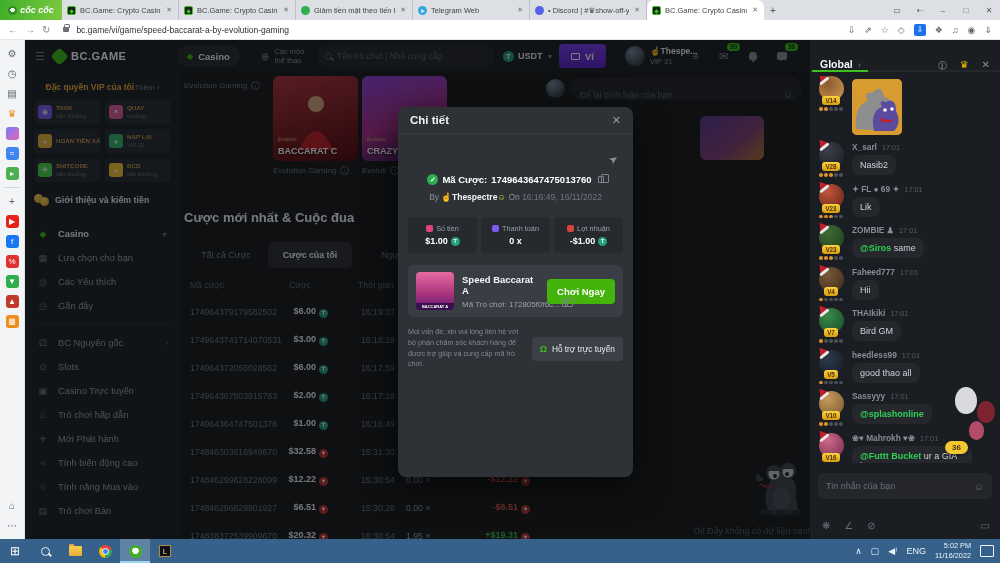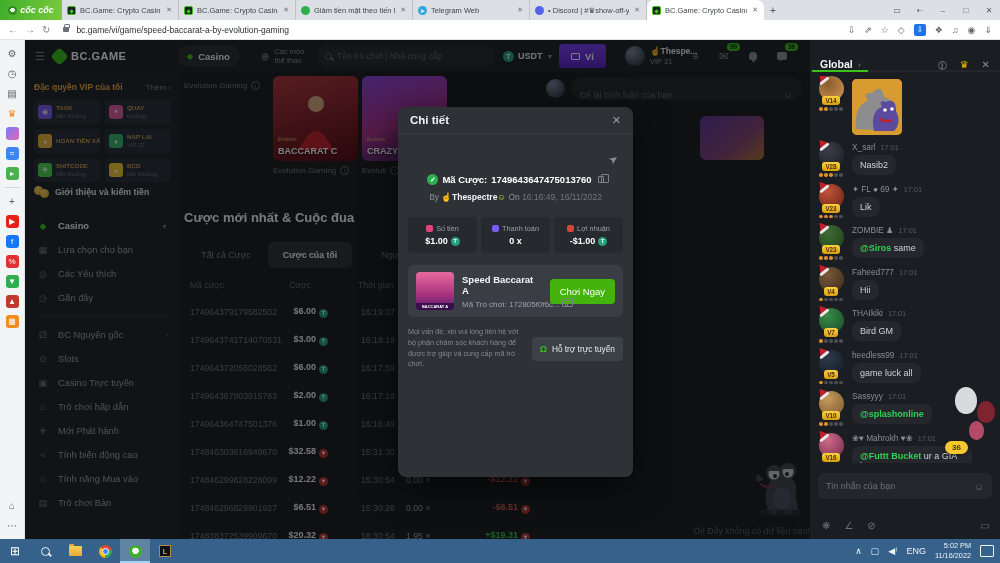--- a/index.html
+++ b/index.html
@@ -73,29 +73,29 @@
 .h-mail{left:694px;}.h-bell{left:724px;}.h-chatic{left:752px;}
 .mailg{color:#8a9097;font-size:11px;}
 .nbadge{position:absolute;top:3px;margin-left:8px;background:#3bc117;color:#0d2b04;font-size:6.5px;font-weight:bold;border-radius:6px;padding:0 3px;line-height:8px;}
 .bell{width:8px;height:8px;background:#8a9097;border-radius:50% 50% 2px 2px;position:relative;}
 .bell::after{content:'';position:absolute;bottom:-2px;left:2.5px;width:3px;height:2px;border-radius:50%;background:#8a9097;}
 .bub{width:10px;height:8px;background:#8a9097;border-radius:2px;position:relative;}
 .bub::after{content:'';position:absolute;bottom:-3px;left:2px;border:2px solid transparent;border-top-color:#8a9097;}
 
 
 .vip{position:absolute;left:0;top:32px;width:155px;height:467px;background:#1f2227;padding:10px 9px;}
-.vip-head{display:flex;justify-content:space-between;align-items:center;}
+.vip-head{display:flex;justify-content:center;align-items:center;}
 .vip-title{color:#f0a93c;font-size:8.5px;font-weight:bold;}
 .vip-more{color:#7c828c;font-size:8px;}
 .vip-grid{display:grid;grid-template-columns:1fr 1fr;gap:5px;margin-top:8px;}
 .vip-card{height:24px;background:#272a30;border-radius:4px;display:flex;align-items:center;gap:4px;padding:0 4px;overflow:hidden;}
 .vip-ic{width:14px;height:14px;border-radius:3px;flex-shrink:0;display:flex;align-items:center;justify-content:center;color:rgba(255,255,255,.85);font-size:7px;}
 .vip-tt{font-size:6.2px;font-weight:bold;color:#c99d4f;line-height:1.25;white-space:nowrap;}
 .vip-sub{font-size:5.8px;color:#6f7680;font-weight:normal;}
-.referral{margin-top:4px;display:flex;align-items:center;gap:6px;}
+.referral{margin-top:12px;display:flex;align-items:center;gap:6px;}
 .coins{width:15px;height:12px;position:relative;}
 .coins::before,.coins::after{content:'';position:absolute;width:9px;height:9px;border-radius:50%;background:radial-gradient(circle at 35% 30%,#ffd968,#d99a1e);}
 .coins::after{left:6px;top:3px;}
 .referral b{color:#e9edf2;font-size:8.8px;}
 .menu{margin-top:16px;}
 .mi{height:24px;display:flex;align-items:center;gap:9px;padding:0 3px;}
 .mi .mic{width:12px;text-align:center;color:#6f7680;font-size:9px;}
 .mi .mlbl{color:#9aa0a8;font-size:9.3px;flex:1;white-space:nowrap;}
 .mi.first .mlbl{color:#f2f5f8;font-weight:bold;}
 .mi.first .mic{color:#3bc117;}
@@ -163,21 +163,21 @@
 .sic{width:7px;height:7px;border-radius:2px;display:inline-block;}
 .sic0{background:#e0447c;}.sic1{background:#7a5cf0;}.sic2{background:#d8453c;}
 .s-val{font-size:9px;font-weight:bold;color:#fff;display:flex;align-items:center;gap:3px;}
 .s-val .tico{width:9px;height:9px;font-size:5.5px;}
 .m-game{margin:12px 10px 0;background:#3a3e44;border-radius:6px;padding:7px 8px;display:flex;align-items:center;gap:8px;}
 .gthumb{width:38px;height:38px;border-radius:4px;background:linear-gradient(180deg,#e86aa0,#a8327c 60%,#5c1e7a);position:relative;overflow:hidden;flex-shrink:0;}
 .gthumb i{position:absolute;left:0;right:0;bottom:0;background:rgba(40,8,60,.75);color:#fff;font-size:4px;font-style:normal;text-align:center;padding:1px 0;font-weight:bold;}
 .m-gi{flex:1;min-width:0;}
 .m-gname{color:#f2f5f8;font-size:9.5px;font-weight:bold;}
 .m-gid{margin-top:4px;color:#98a0ab;font-size:8px;white-space:nowrap;}
-.playbtn{background:#44b30b;color:#fff;font-weight:normal;font-size:9.5px;padding:7px 10px;border-radius:4px;flex-shrink:0;}
+.playbtn{background:#44b30b;color:#fff;font-weight:bold;font-size:9.5px;padding:7px 10px;border-radius:4px;flex-shrink:0;}
 .m-note{margin:10px 10px 0;display:flex;gap:8px;align-items:center;}
 .notetxt{flex:1;font-size:7.2px;color:#828996;line-height:1.5;}
 .supbtn{background:#3c4047;border-radius:4px;padding:7px 8px;font-size:8.3px;color:#e8ecf0;display:flex;gap:5px;align-items:center;flex-shrink:0;}
 .hphone{color:#3bc117;font-weight:bold;font-size:9px;}
 
 
 .chat{position:absolute;right:0;top:0;width:190px;height:499px;background:#1a1d21;}
 .ch-head{height:32px;display:flex;align-items:flex-end;padding:0 10px;gap:5px;border-bottom:2px solid #24262b;}
 .ch-title{color:#f2f5f8;font-size:10.5px;font-weight:bold;}
 .ch-arr{color:#7c828c;font-size:9px;flex:1;}
@@ -189,21 +189,21 @@
 .m-left{width:30px;flex-shrink:0;display:flex;flex-direction:column;align-items:center;}
 .cav{width:25px;height:25px;border-radius:50%;position:relative;}
 .hat{position:absolute;top:-3px;left:-2px;width:0;height:0;border-left:5px solid transparent;border-right:5px solid transparent;border-bottom:8px solid #c0202a;transform:rotate(-38deg);}
 .hat::after{content:'';position:absolute;left:-6px;top:7px;width:11px;height:2.5px;background:#e8e8e8;border-radius:2px;}
 .vb{margin-top:-5px;background:linear-gradient(180deg,#ffd23e,#d89c12);border-radius:3px;font-size:6.3px;font-weight:bold;color:#4a3206;padding:0 3px;line-height:9px;z-index:1;}
 .stars{display:flex;gap:1.5px;margin-top:2px;}
 .st{width:3.5px;height:3.5px;border-radius:50%;background:#4a4f57;}
 .st.on{background:#d98e2b;}
 .m-body{flex:1;min-width:0;position:relative;}
 .nrow{display:flex;align-items:baseline;gap:5px;}
-.cname{color:#878d95;font-size:8.3px;font-weight:normal;white-space:nowrap;overflow:hidden;}
+.cname{color:#878d95;font-size:8.3px;font-weight:bold;white-space:nowrap;overflow:hidden;}
 .ctime{color:#565b62;font-size:7.3px;flex-shrink:0;}
 .cb{display:inline-block;background:#25272c;border-radius:8px;padding:5px 8px;font-size:9px;color:#cdd2d8;margin-top:3px;max-width:120px;}
 .mention{color:#2fd157;font-weight:bold;}
 .chat-img{width:50px;height:56px;border-radius:5px;background:#d79b2f;margin-top:3px;overflow:hidden;}
 .cnt36{position:absolute;right:28px;top:8px;background:#f5c832;color:#4a3206;font-size:8px;font-weight:bold;border-radius:8px;padding:2px 7px;box-shadow:0 1px 3px rgba(0,0,0,.4);z-index:2;}
 .balloons{position:absolute;right:3px;bottom:78px;width:44px;height:74px;z-index:1;}
 .bl{position:absolute;border-radius:50% 50% 48% 48%;}
 .bl1{left:2px;top:0;width:22px;height:27px;background:#d8dadd;}
 .bl2{left:24px;top:14px;width:18px;height:22px;background:#7e2430;}
 .bl3{left:16px;top:34px;width:15px;height:19px;background:#b34b66;}
@@ -792,21 +792,21 @@
                 <span class="st on"></span>
                 <span class="st"></span>
                 <span class="st"></span>
                 <span class="st"></span>
                 <span class="st"></span>
               </span>
             </div>
             <div class="m-body"><div class="nrow">
                 <span class="cname">heedless99</span>
                 <span class="ctime">17:01</span>
-              </div><div class="cb">game luck all</div></div>
+              </div><div class="cb">good thao all</div></div>
           </div>
           <div class="msg">
             <div class="m-left">
               <span class="cav" style="background: radial-gradient(circle at 35% 30%, rgb(201, 154, 90), rgb(138, 106, 58) 75%);">
                 <span class="hat"></span>
               </span>
               <span class="vb">V10</span>
               <span class="stars">
                 <span class="st on"></span>
                 <span class="st on"></span>

